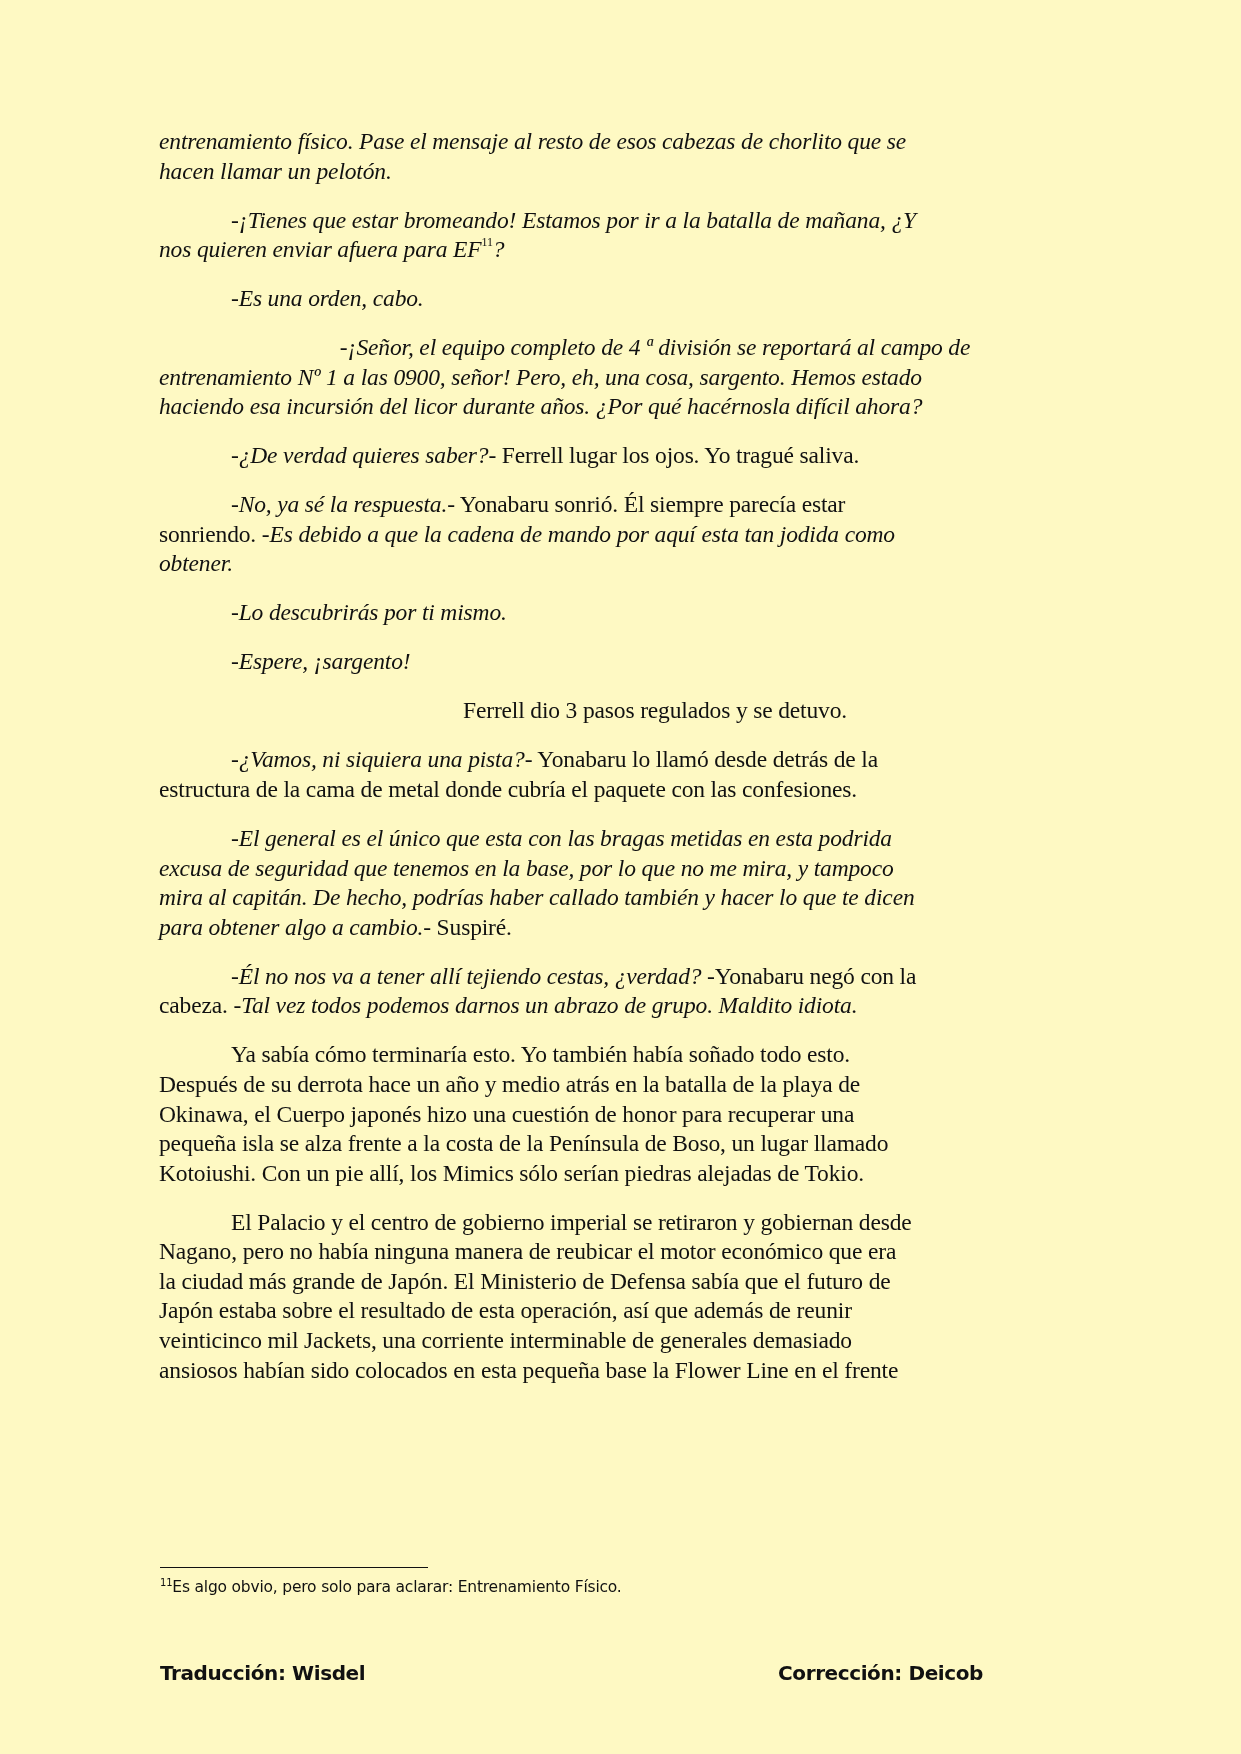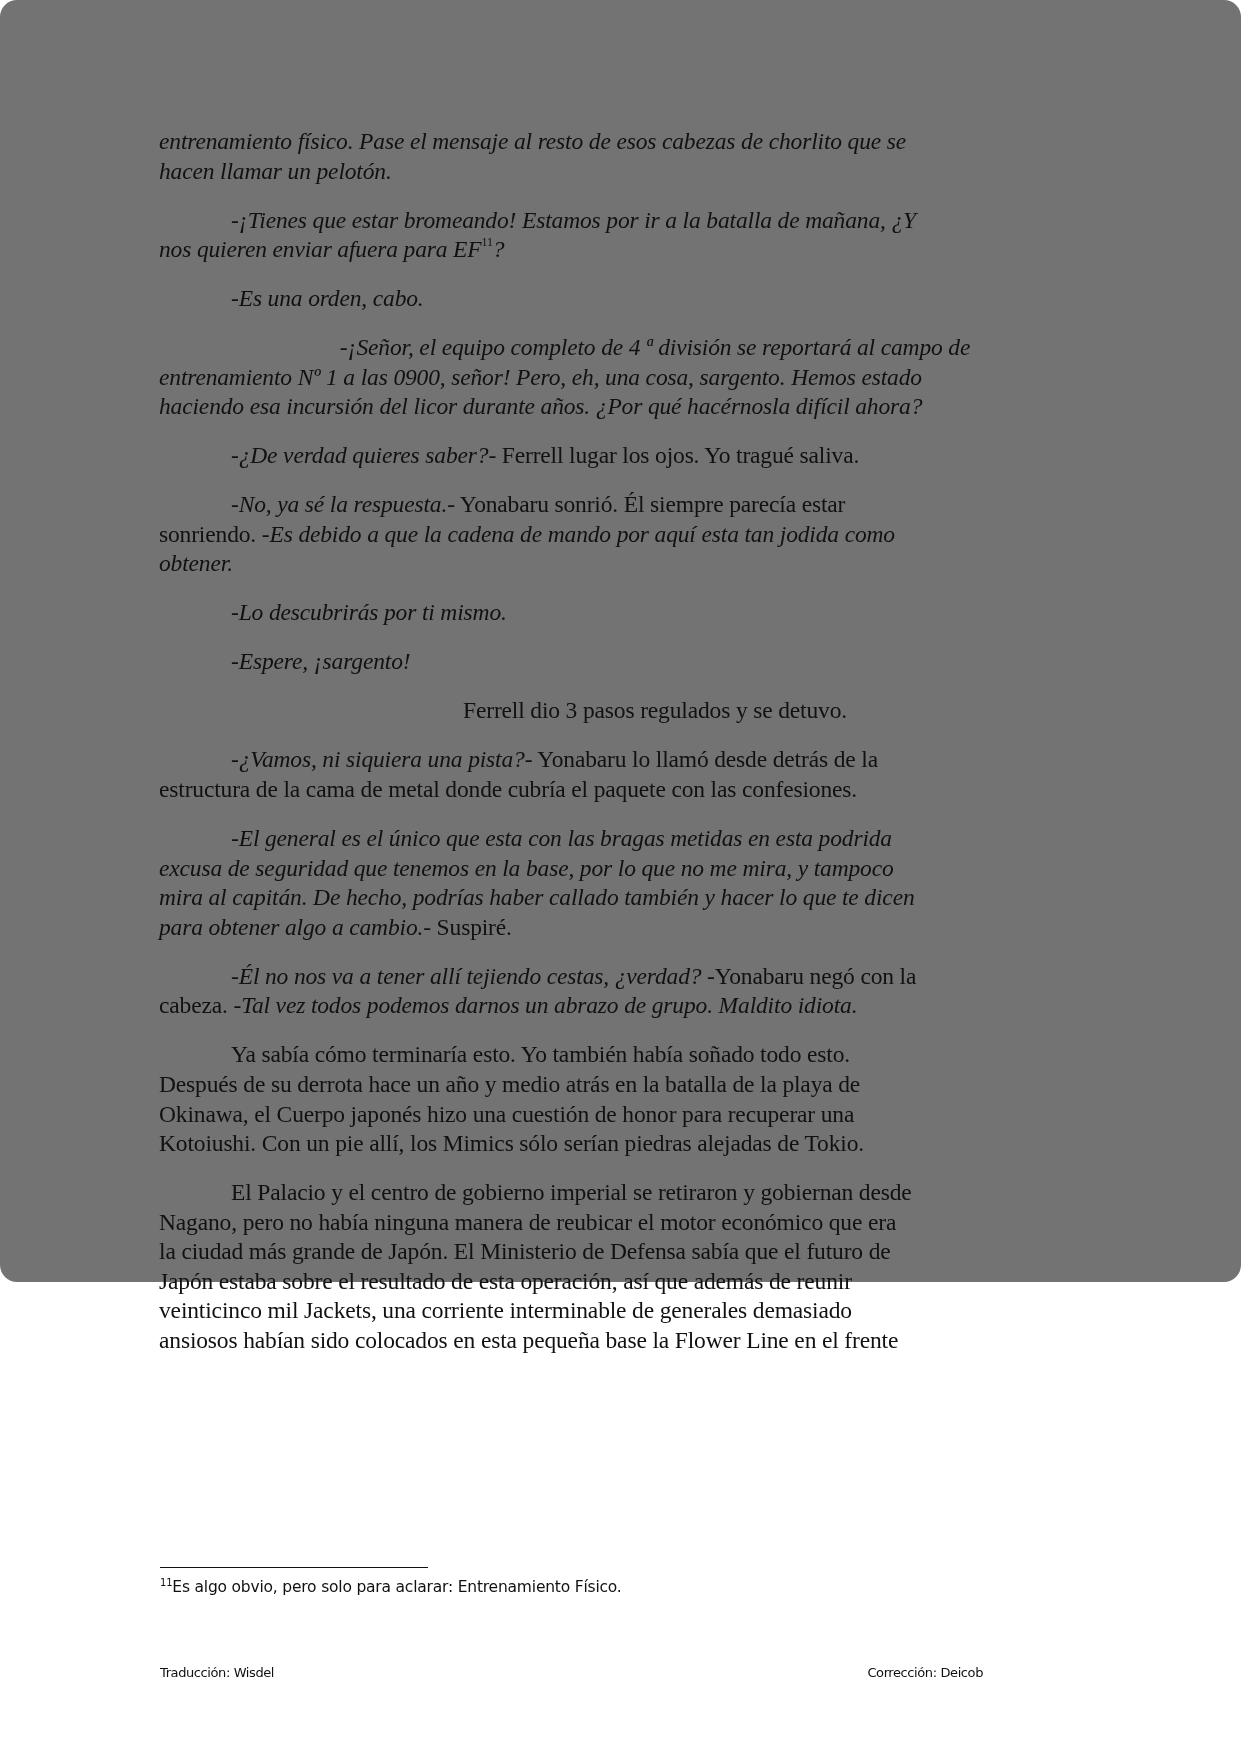--- a/index.html
+++ b/index.html
@@ -11,23 +11,22 @@
       width: 1241px;
       height: 1754px;
       position: relative;
       overflow: hidden;
       color: #111111;
     }
     .page {
       position: absolute;
       left: 0; top: 0;
       width: 1241px;
-      height: 1282px;
-      background: #737373;
-      border-radius: 17px;
+      height: 1754px;
+      background: #fef9c3;
     }
     .body-text {
       position: absolute;
       left: 159px;
       top: 127px;
       width: 920px;
       font-family: "Liberation Serif", "DejaVu Serif", serif;
       font-size: 23.5px;
       line-height: 29.6px;
       letter-spacing: -0.15px;
@@ -68,22 +67,22 @@
     }
     .footnote sup {
       font-size: 10px;
       vertical-align: super;
       line-height: 0;
     }
     .footer {
       position: absolute;
       top: 1663px;
       font-family: "DejaVu Sans", "Liberation Sans", sans-serif;
-      font-weight: normal;
-      font-size: 13px;
+      font-weight: bold;
+      font-size: 20px;
       line-height: 20px;
       letter-spacing: -0.4px;
       white-space: nowrap;
     }
     .footer.left { left: 160px; }
     .footer.right { right: 258px; }
   </style>
 </head>
 <body>
 
@@ -133,20 +132,21 @@
         <span class="line" style="text-indent: 0px;"><span class="it">para obtener algo a cambio.</span><span>- Suspiré.</span></span>
       </p>
       <p class="para">
         <span class="line" style="padding-left: 72px; text-indent: 0px;"><span class="it">-Él no nos va a tener allí tejiendo cestas, ¿verdad?</span><span> -Yonabaru negó con la</span></span>
         <span class="line" style="text-indent: 0px;"><span>cabeza. -</span><span class="it">Tal vez todos podemos darnos un abrazo de grupo. Maldito idiota.</span></span>
       </p>
       <p class="para">
         <span class="line" style="padding-left: 72px; text-indent: 0px;"><span>Ya sabía cómo terminaría esto. Yo también había soñado todo esto.</span></span>
         <span class="line" style="text-indent: 0px;"><span>Después de su derrota hace un año y medio atrás en la batalla de la playa de</span></span>
         <span class="line" style="text-indent: 0px;"><span>Okinawa, el Cuerpo japonés hizo una cuestión de honor para recuperar una</span></span>
+        <span class="line" style="text-indent: 0px;"><span>pequeña isla se alza frente a la costa de la Península de Boso, un lugar llamado</span></span>
         <span class="line" style="text-indent: 0px;"><span>Kotoiushi. Con un pie allí, los Mimics sólo serían piedras alejadas de Tokio.</span></span>
       </p>
       <p class="para">
         <span class="line" style="padding-left: 72px; text-indent: 0px;"><span>El Palacio y el centro de gobierno imperial se retiraron y gobiernan desde</span></span>
         <span class="line" style="text-indent: 0px;"><span>Nagano, pero no había ninguna manera de reubicar el motor económico que era</span></span>
         <span class="line" style="text-indent: 0px;"><span>la ciudad más grande de Japón. El Ministerio de Defensa sabía que el futuro de</span></span>
         <span class="line" style="text-indent: 0px;"><span>Japón estaba sobre el resultado de esta operación, así que además de reunir</span></span>
         <span class="line" style="text-indent: 0px;"><span>veinticinco mil Jackets, una corriente interminable de generales demasiado</span></span>
         <span class="line" style="text-indent: 0px;"><span>ansiosos habían sido colocados en esta pequeña base la Flower Line en el frente</span></span>
       </p>

